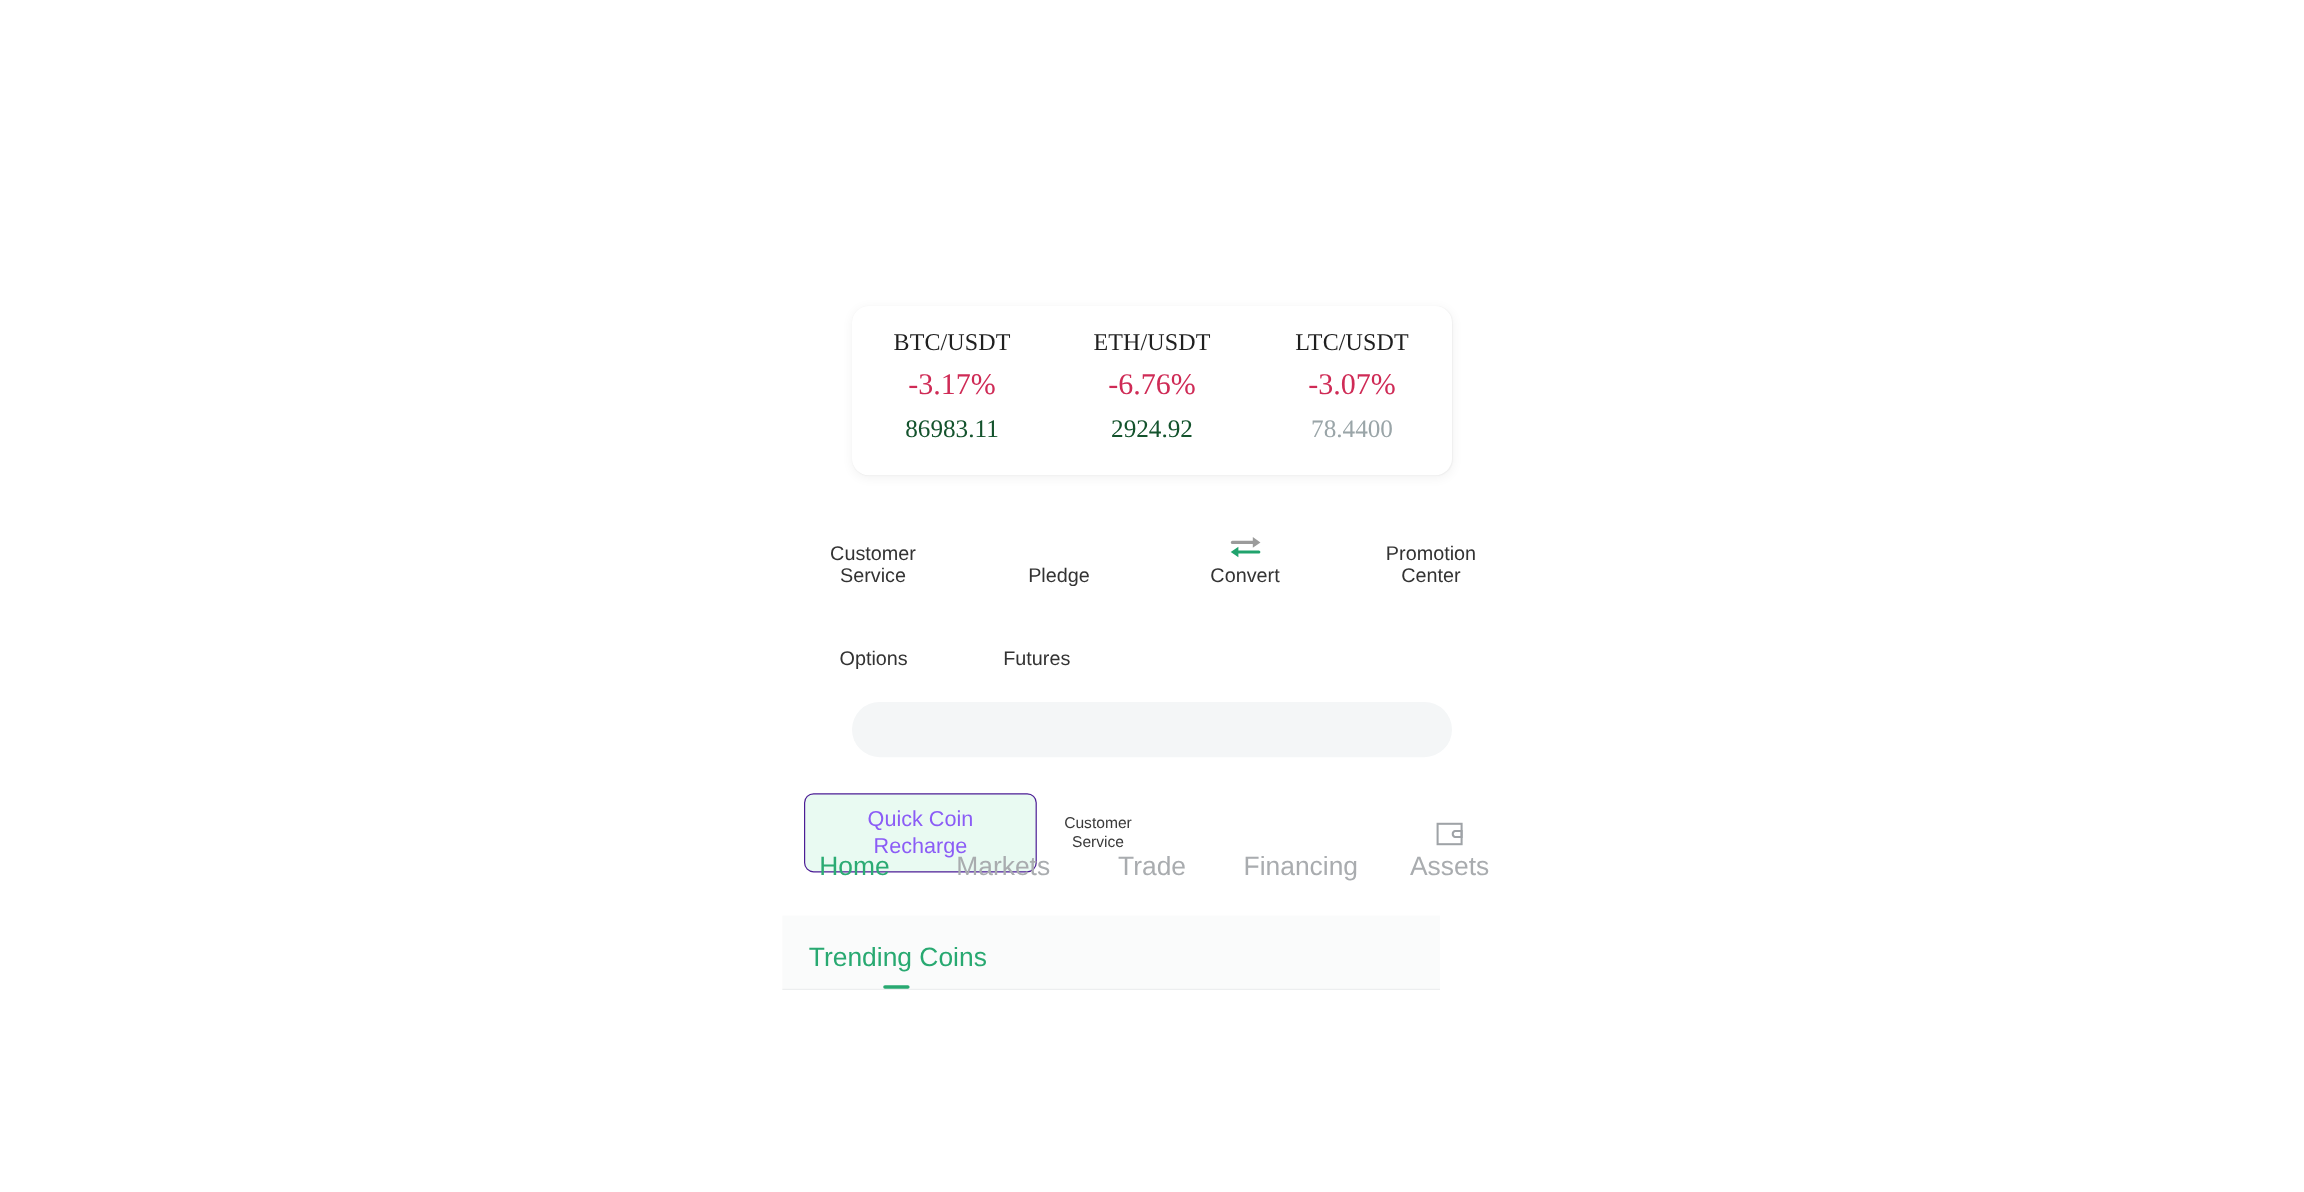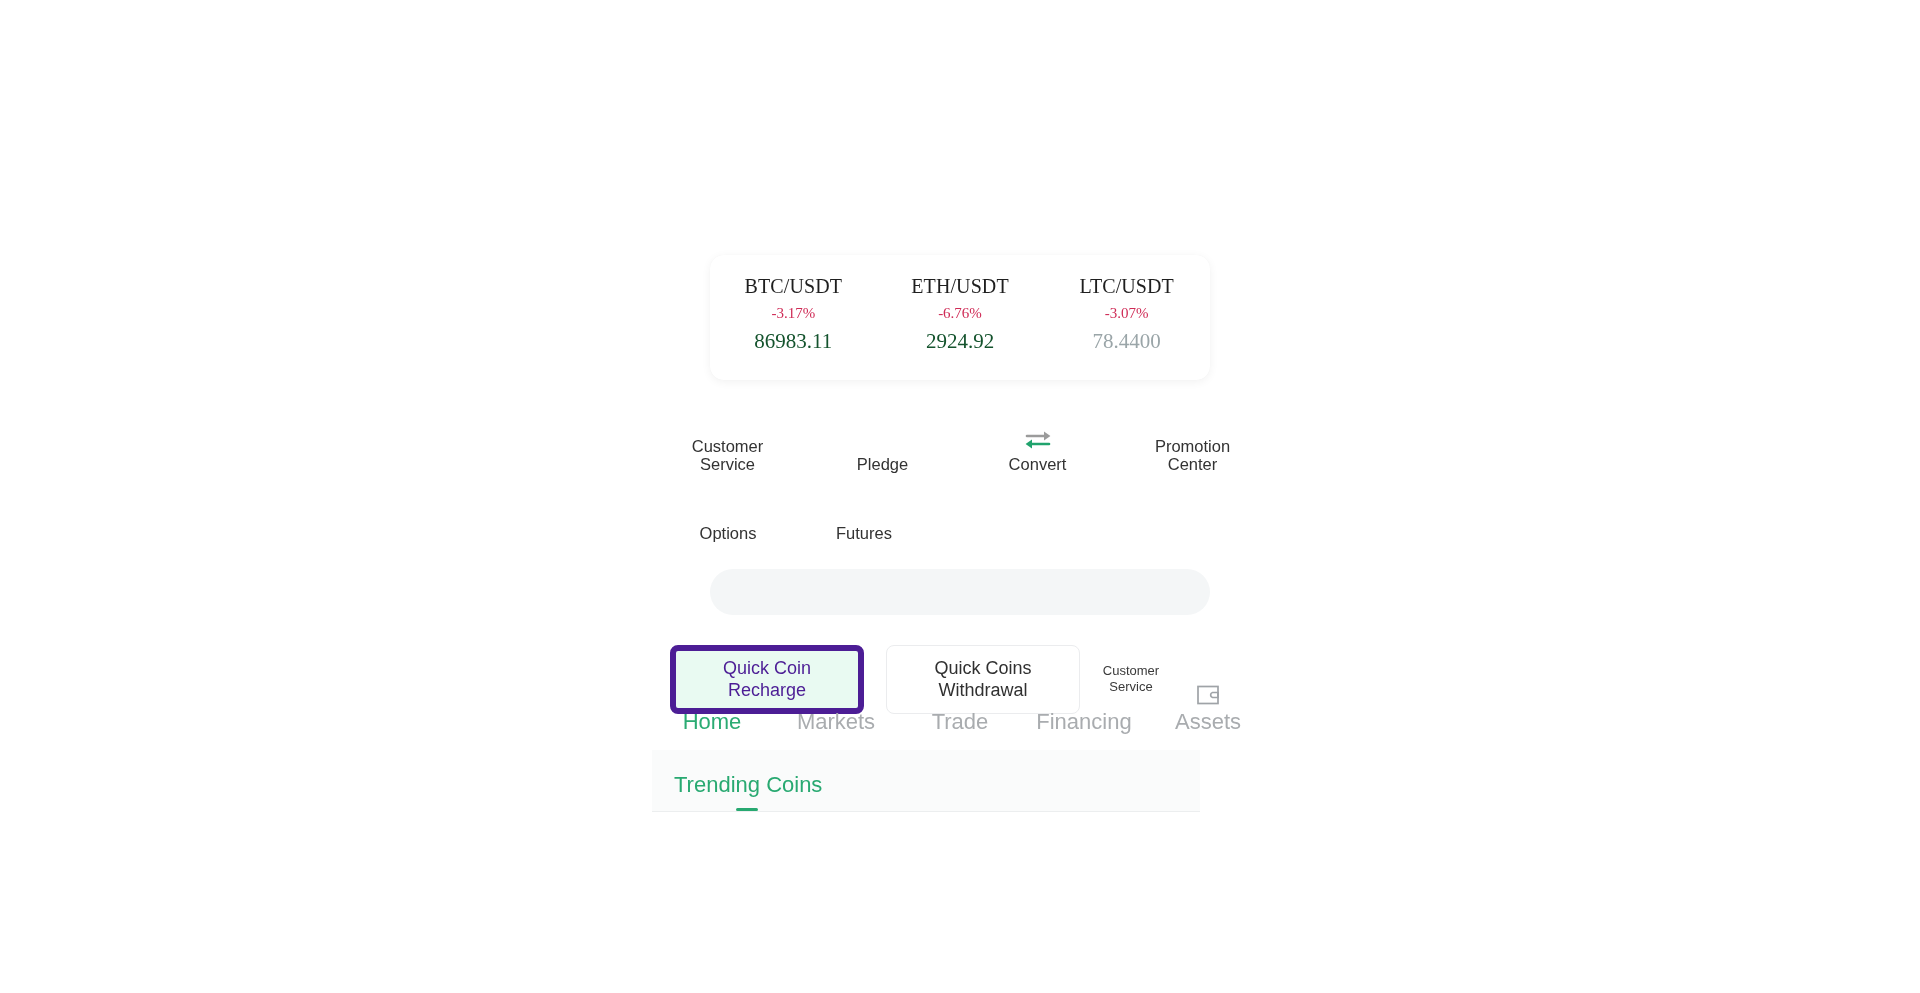--- a/index.html
+++ b/index.html
@@ -47,21 +47,21 @@
   }
   .ticker-pair {
     font-family: "Liberation Serif", serif;
     font-size: 20px;
     color: #1f1f1f;
     letter-spacing: .1px;
     line-height: 1.5;
   }
   .ticker-chg {
     font-family: "Liberation Serif", serif;
-    font-size: 15px;
+    font-size: 25px;
     color: #cf2b56;
     line-height: 1.6;
   }
   .ticker-price {
     font-family: "Liberation Serif", serif;
     font-size: 21px;
     color: #14532d;
     line-height: 1.55;
   }
   .ticker-price.neutral { color: #9aa5a8; }
@@ -134,22 +134,22 @@
     align-items: center;
     justify-content: center;
     text-align: center;
     font-size: 18px;
     line-height: 1.25;
     box-sizing: border-box;
     padding: 6px 16px;
   }
   .action-btn.recharge {
     background: #e9faf2;
-    color: #4c1d95;
-    border: 6px solid #4c1d95;
+    color: #8b5cf6;
+    border: 1px solid #4c1d95;
   }
   .action-btn.withdraw {
     background: #ffffff;
     color: #303030;
     border: 1px solid #ebecee;
     margin-left: 22px;
   }
   .action-service {
     margin-left: 16px;
     align-self: center;
@@ -283,21 +283,20 @@
 
   <div class="subtabs">
     <div class="subtab">Options</div>
     <div class="subtab">Futures</div>
   </div>
 
   <div class="skeleton-bar"></div>
 
   <div class="actions-row">
     <div class="action-btn recharge">Quick Coin Recharge</div>
-    <div class="action-btn withdraw">Quick Coins Withdrawal</div>
     <div class="action-service">Customer Service</div>
   </div>
 
   <div class="trending-panel">
     <div class="trending-title">Trending Coins</div>
     <div class="trending-underline"></div>
   </div>
 
   <div class="bottom-nav">
 

